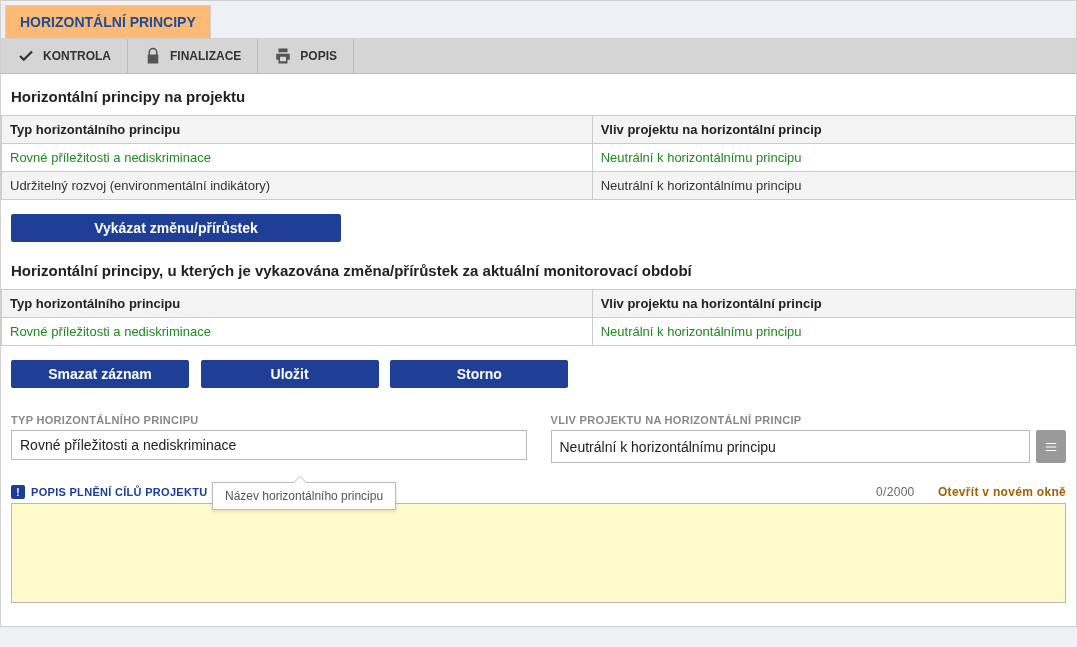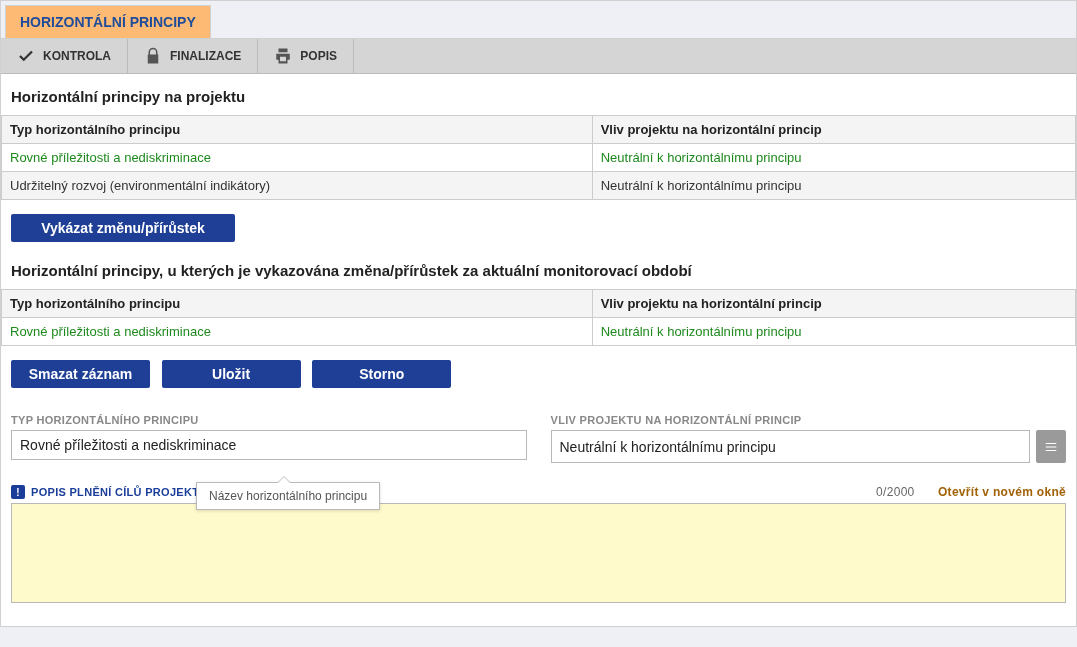--- a/index.html
+++ b/index.html
@@ -16,42 +16,42 @@
 
   .section-title { font-weight: bold; font-size: 15px; padding: 14px 10px 10px 10px; color: #222; }
 
   table.grid { width: 100%; border-collapse: collapse; font-size: 13px; }
   table.grid th { text-align: left; font-weight: bold; background: #f4f4f4; border: 1px solid #ccc; padding: 6px 8px; color: #222; }
   table.grid td { border: 1px solid #ccc; padding: 6px 8px; }
   table.grid tr:nth-child(even) td { background: #f4f4f4; }
   .row-green td { color: #1e8a1e; }
 
   .btnbar { padding: 14px 10px; }
-  .btn { background: #1f3f96; color: #fff; border: none; padding: 6px 0; font-size: 14px; font-weight: bold; cursor: pointer; border-radius: 2px; width: 224px; text-align: center; display: inline-block; margin-right: 8px; }
-  .btn.small { width: 139px; }
+  .btn { background: #1f3f96; color: #fff; border: none; padding: 6px 0; font-size: 14px; font-weight: bold; cursor: pointer; border-radius: 2px; width: 330px; text-align: center; display: inline-block; margin-right: 8px; }
+  .btn.small { width: 178px; }
 
   .form-area { padding: 8px 10px 20px 10px; }
   .form-row { display: flex; gap: 24px; margin-top: 12px; }
   .form-col { flex: 1; }
   .form-label { font-size: 11px; font-weight: bold; color: #888; letter-spacing: .3px; display: block; margin-bottom: 4px; text-transform: uppercase; }
   .form-input { width: 100%; border: 1px solid #b8b8b8; padding: 6px 8px; font-size: 14px; color: #222; background: #fff; }
   .input-with-btn { display: flex; }
   .input-with-btn .form-input { flex: 1; }
   .btn-picker { width: 30px; height: 33px; background: #9a9a9a; border: none; margin-left: 6px; cursor: pointer; display: flex; align-items: center; justify-content: center; border-radius: 2px; }
   .btn-picker svg { width: 14px; height: 14px; fill: #fff; }
 
   .desc-wrap { margin-top: 22px; position: relative; }
   .desc-head { display: flex; justify-content: space-between; align-items: center; font-size: 11px; font-weight: bold; color: #888; letter-spacing: .3px; margin-bottom: 4px; }
   .desc-left { display: flex; align-items: center; gap: 6px; color: #1a3d9a; }
   .desc-left .req-ic { width: 14px; height: 14px; background: #1a3d9a; border-radius: 2px; color: #fff; font-size: 10px; display: inline-flex; align-items: center; justify-content: center; }
   .counter { color: #666; font-weight: normal; font-size: 12px; margin-right: 20px; }
   .open-link { color: #a16207; font-weight: bold; cursor: pointer; font-size: 12px; }
   .desc-area { width: 100%; height: 100px; background: #fffacc; border: 1px solid #b8b8b8; resize: none; padding: 6px; font-size: 13px; }
 
-  .tooltip { position: absolute; top: -3px; left: 185px; background: #fff; border: 1px solid #bbb; padding: 6px 12px; font-size: 12px; color: #555; box-shadow: 0 1px 3px rgba(0,0,0,.15); }
+  .tooltip { position: absolute; top: -3px; left: 201px; background: #fff; border: 1px solid #bbb; padding: 6px 12px; font-size: 12px; color: #555; box-shadow: 0 1px 3px rgba(0,0,0,.15); }
   .tooltip::before { content: ""; position: absolute; top: -7px; left: 80px; width: 0; height: 0; border-left: 7px solid transparent; border-right: 7px solid transparent; border-bottom: 7px solid #bbb; }
   .tooltip::after { content: ""; position: absolute; top: -6px; left: 81px; width: 0; height: 0; border-left: 6px solid transparent; border-right: 6px solid transparent; border-bottom: 6px solid #fff; }
 </style>
 </head>
 <body>
 
 <div class="page">
 
   <div class="tabbar">
     <div class="tab">HORIZONTÁLNÍ PRINCIPY</div>

